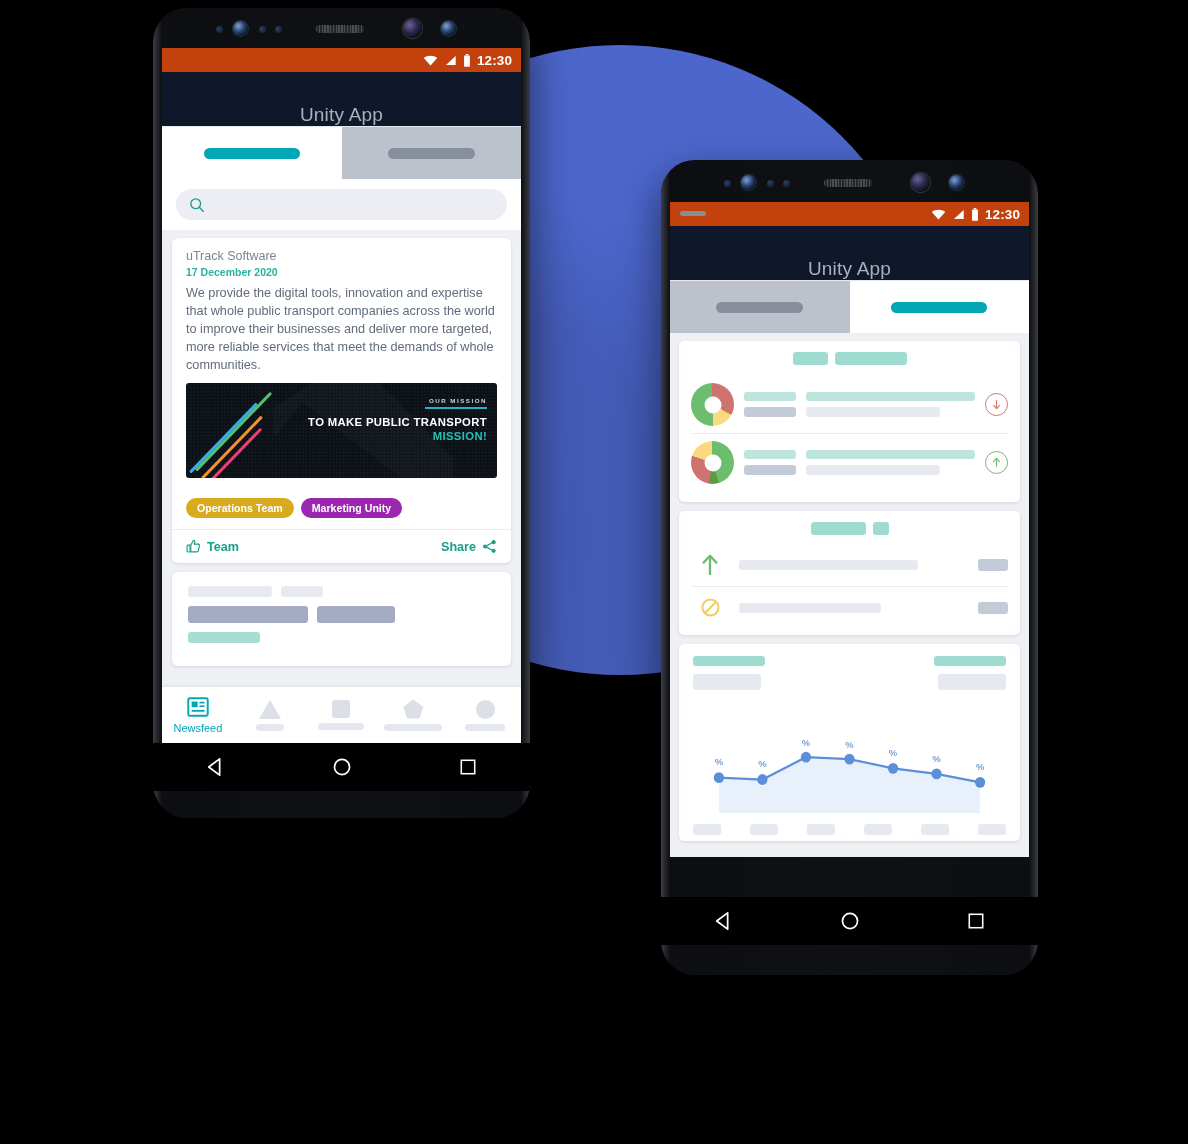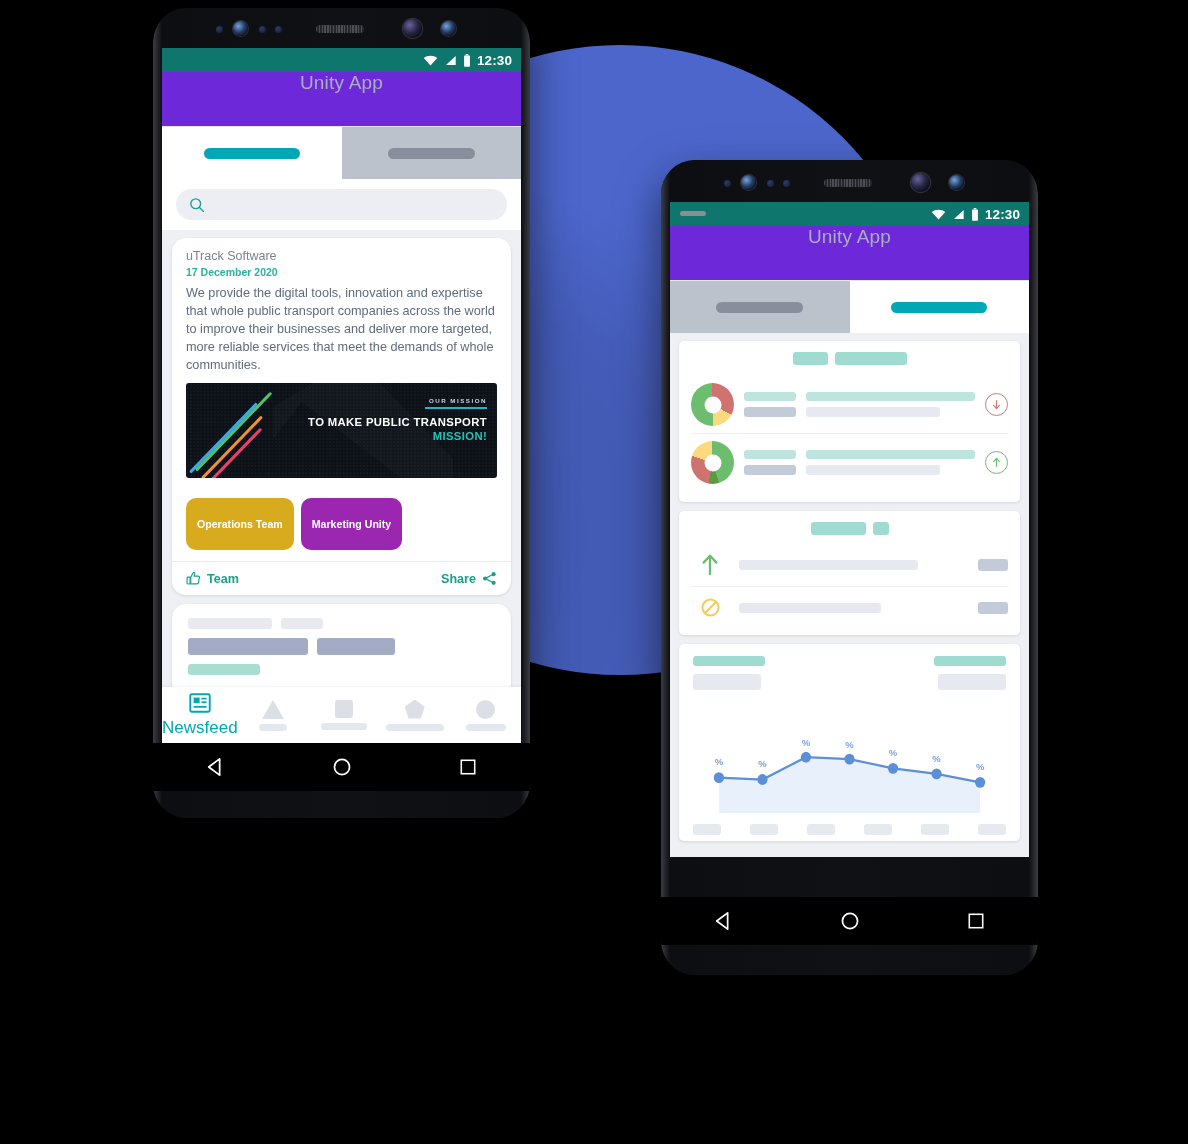--- a/index.html
+++ b/index.html
@@ -57,36 +57,36 @@
     position: absolute; border-radius: 50%;
     background: radial-gradient(circle at 36% 34%, #7da2d8 0%, #23406b 45%, #0a0f1a 80%);
     box-shadow: 0 0 0 1px #2e3038;
   }
   .dot-dim { background: radial-gradient(circle at 35% 35%, #2c3c66, #111a2e); }
 
   
   .screen { position: absolute; background: #fff; overflow: hidden; }
 
   .statusbar {
-    height: 24px; background: #0f766e;
+    height: 24px; background: #c2410c;
     display: flex; align-items: center; justify-content: flex-end;
     padding-right: 9px; gap: 6px;
   }
   .sb-left-pill {
     position: absolute; left: 10px; top: 9px;
     width: 26px; height: 5px; border-radius: 3px; background: #8a8d91;
   }
   .sb-time { color: #fff; font-size: 13.5px; font-weight: 700; letter-spacing: .1px; }
   .ic-wifi { width: 15px; height: 11px; }
   .ic-sig  { width: 13px; height: 11px; }
   .ic-bat  { width: 8px;  height: 13px; }
 
   .appbar {
-    height: 54px; background: #6d28d9;
-    display: flex; align-items: flex-start; justify-content: center;
+    height: 54px; background: #0f172a;
+    display: flex; align-items: flex-end; justify-content: center;
   }
   .appbar-title { color: #aab0bb; font-size: 19px; letter-spacing: .2px; }
 
   
   .tabs { display: flex; height: 52px; }
   .tab { flex: 1; display: flex; align-items: center; justify-content: center; }
   .tab.active { background: #fff; }
   .tab.inactive { background: #bcc2cc; }
   .tab-pill { height: 11px; border-radius: 6px; }
   .tab.active .tab-pill { background: #00a8b5; width: 96px; }
@@ -97,21 +97,21 @@
   .searchwrap { padding: 10px 14px 10px 14px; background: #fff; }
   .searchbar {
     height: 31px; background: #eceef4; border-radius: 16px;
     display: flex; align-items: center; padding-left: 13px;
   }
   .ic-search { width: 16px; height: 16px; }
 
   .feed { background: #eef0f4; padding: 8px 0 0 0; height: 100%; }
 
   .card {
-    background: #fff; border-radius: 14px; margin: 0 10px 9px 10px;
+    background: #fff; border-radius: 6px; margin: 0 10px 9px 10px;
     box-shadow: 0 1px 3px rgba(30,40,70,.13);
     overflow: hidden;
   }
   .card-body { padding: 11px 14px 10px 14px; }
   .src { color: #7b8394; font-size: 12.5px; margin-bottom: 3px; }
   .headline { color: #33404f; font-size: 16.5px; font-weight: 700; line-height: 1.22; margin-bottom: 5px; }
   .date { color: #29b39c; font-size: 10.5px; font-weight: 700; margin-bottom: 6px; }
   .body-text { color: #616b7c; font-size: 12.7px; line-height: 1.42; }
 
   
@@ -131,41 +131,41 @@
   }
   .streak { position: absolute; height: 2.6px; border-radius: 2px; transform: rotate(-46deg); transform-origin: left center; }
   .banner-right { position: absolute; right: 10px; top: 14px; text-align: right; }
   .mission-label { color: #c8d3de; font-size: 6.2px; letter-spacing: 1.5px; font-weight: 700; }
   .mission-rule { height: 1.4px; background: #1fb6c9; margin: 3px 0 7px auto; width: 62px; }
   .mission-l1 { color: #fff; font-size: 11.3px; font-weight: 700; letter-spacing: .35px; }
   .mission-l2 { color: #22c3b4; font-size: 11.3px; font-weight: 700; letter-spacing: .35px; margin-top: 2px; }
 
   
   .tags { display: flex; gap: 7px; padding: 10px 14px 11px 14px; }
-  .tag { color: #fff; font-size: 10.6px; font-weight: 700; padding: 20px 11px; border-radius: 10px; }
+  .tag { color: #fff; font-size: 10.6px; font-weight: 700; padding: 4px 11px; border-radius: 10px; }
 
   .actions {
     display: flex; align-items: center; justify-content: space-between;
     border-top: 1px solid #e9ecf1; padding: 9px 14px;
   }
   .act { display: flex; align-items: center; gap: 6px; color: #17a08c; font-size: 12.6px; font-weight: 700; }
 
   
   .sk { border-radius: 3px; }
   .sk-row { display: flex; gap: 9px; margin-bottom: 9px; }
 
   
   .bottomnav {
     position: absolute; left: 0; right: 0; bottom: 0;
     height: 56px; background: #fff;
     display: flex; align-items: center;
     box-shadow: 0 -1px 3px rgba(30,40,70,.07);
   }
   .navitem { flex: 1; display: flex; flex-direction: column; align-items: center; justify-content: center; gap: 5px; }
-  .nav-label { color: #00a8b5; font-size: 17px; }
+  .nav-label { color: #00a8b5; font-size: 11px; }
   .nav-pill { height: 7px; border-radius: 4px; background: #e4e7ed; }
   .nav-shape { background: #dcdfe6; }
   .sh-square { width: 18px; height: 18px; border-radius: 3px; }
   .sh-tri { width: 0; height: 0; background: none !important; border-left: 11px solid transparent; border-right: 11px solid transparent; border-bottom: 19px solid #dcdfe6; }
   .sh-pent { width: 20px; height: 19px; clip-path: polygon(50% 0%, 100% 38%, 81% 100%, 19% 100%, 0% 38%); }
   .sh-circ { width: 19px; height: 19px; border-radius: 50%; }
 
   .navbar-android {
     position: absolute; left: 0; right: 0; bottom: 0; height: 46px;
     background: #000; display: flex; align-items: center; justify-content: space-around;

